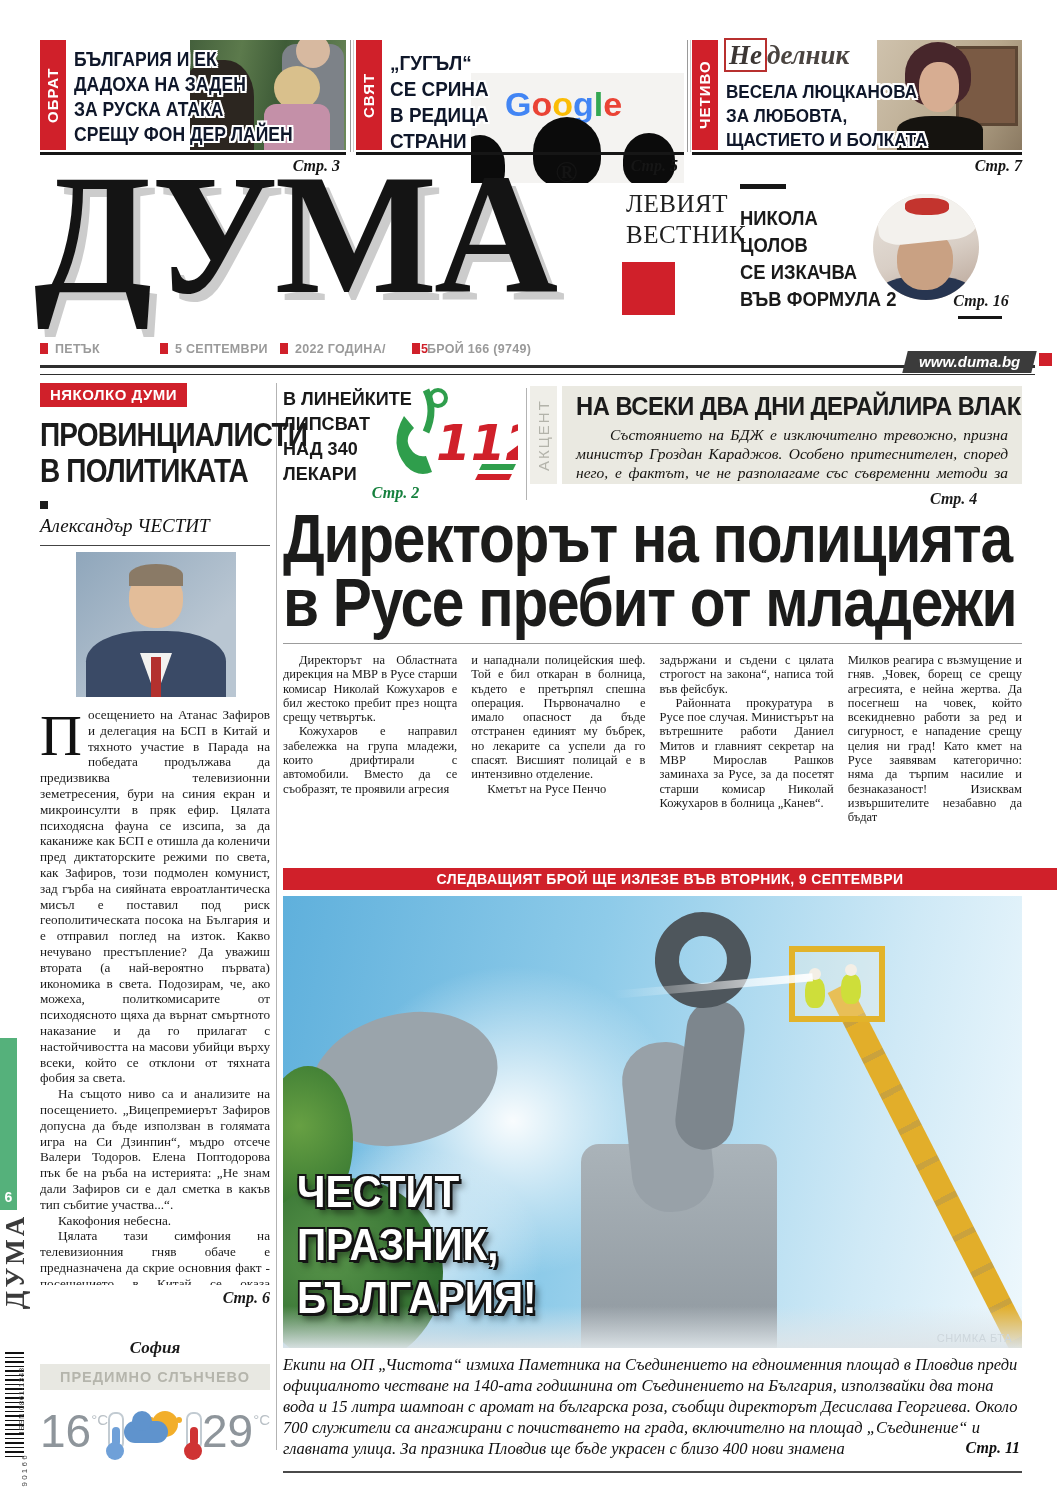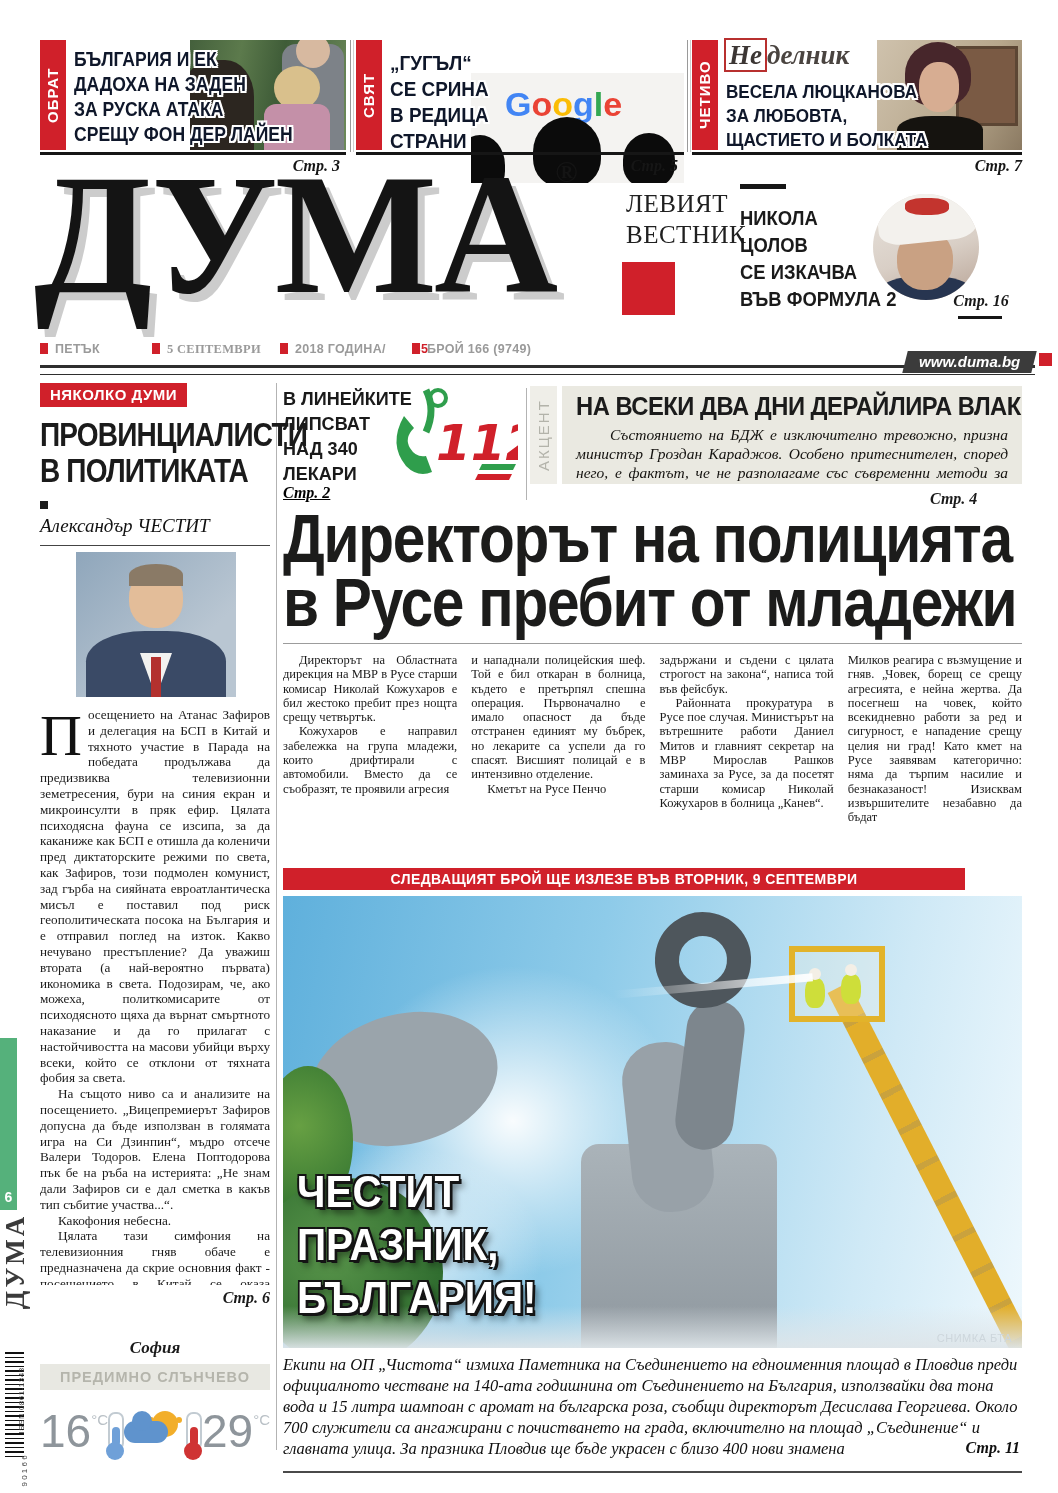--- a/index.html
+++ b/index.html
@@ -115,22 +115,22 @@
   .suncloud{position:relative;width:64px;height:40px;}
   .suncloud .sun{position:absolute;right:8px;top:0;width:26px;height:26px;border-radius:50%;background:#f2ae2a;
      box-shadow:0 -8px 0 -10px #f2ae2a,14px -4px 0 -10px #f2ae2a,-14px -4px 0 -10px #f2ae2a;}
   .suncloud .cloud{position:absolute;left:0;top:10px;width:44px;height:22px;border-radius:12px;background:#5f93cd;}
   .suncloud .cloud::before{content:"";position:absolute;left:8px;top:-10px;width:20px;height:20px;border-radius:50%;background:#5f93cd;}
 
   
   .ambulance{left:283px;top:386px;width:242px;height:118px;}
   .amb-line{font-weight:700;font-size:19px;line-height:25px;white-space:nowrap;transform:scaleX(.95);transform-origin:0 50%;}
   .amb-logo{position:absolute;left:103px;top:0;}
-  .amb-page{position:absolute;left:0;top:98px;width:225px;text-align:left;
-     font:700 italic 16px "Liberation Serif",serif;color:#000000;text-decoration:underline;}
+  .amb-page{position:absolute;left:0;top:98px;width:225px;text-align:center;
+     font:700 italic 16px "Liberation Serif",serif;color:#15803d;}
 
   
   .akcent-label{left:530px;top:386px;width:27px;height:98px;background:#efeee8;}
   .akcent-label span{position:absolute;left:0;top:0;width:27px;height:98px;writing-mode:vertical-rl;
      transform:rotate(180deg);text-align:center;color:#b3b3aa;font-size:15px;letter-spacing:2px;line-height:27px;}
   .akcent-box{left:562px;top:386px;width:460px;height:98px;background:#eae9e1;box-sizing:border-box;
      padding:6px 14px;overflow:hidden;}
   .ak-title{font-weight:700;font-size:25px;letter-spacing:-.5px;white-space:nowrap;transform:scaleX(.95);transform-origin:0 50%;color:#1b1b1b;}
   .ak-text{margin-top:4px;font:italic 15.5px/19px "Liberation Serif",serif;text-align:justify;text-indent:34px;color:#14120f;}
   .ak-page{left:930px;top:490px;font:700 italic 16px "Liberation Serif",serif;}
@@ -140,21 +140,21 @@
   .ms-h1 div{font-weight:700;font-size:69px;line-height:64px;letter-spacing:-1.5px;color:#1c1c1b;
      white-space:nowrap;transform:scaleX(.85);transform-origin:0 50%;}
   .ms-sub{margin-top:16px;font-size:23px;color:#1b1b1b;}
   .ms-subrule{margin-top:8px;height:1px;background:#9c9c9c;}
   .ms-cols{display:flex;gap:14px;margin-top:9px;height:172px;overflow:hidden;justify-content:center;}
   .ms-col{flex:1;font:12.5px/14.3px "Liberation Serif",serif;text-align:justify;hyphens:auto;}
   .ms-col p{margin:0;text-indent:16px;}
   .ms-col p.cont{text-indent:0;}
 
   
-  .announce{left:283px;top:868px;width:682px;height:22px;background:#d0202a;color:#fff;
+  .announce{left:283px;top:868px;width:774px;height:22px;background:#d0202a;color:#fff;
      font-weight:700;font-size:14px;line-height:22px;text-align:center;letter-spacing:.4px;}
 
   
   .photo{left:283px;top:896px;width:739px;height:452px;overflow:hidden;
      background:linear-gradient(100deg,#5fb0dc 0%,#8ecbe9 40%,#cfe9f6 78%,#eef8fd 100%);}
   .spray1{position:absolute;left:60px;top:70px;width:340px;height:310px;
      background:radial-gradient(closest-side,rgba(255,255,255,.95),rgba(255,255,255,0));}
   .spray2{position:absolute;left:-40px;top:250px;width:300px;height:210px;
      background:radial-gradient(closest-side,rgba(255,255,255,.85),rgba(255,255,255,0));}
   .wreath{position:absolute;left:372px;top:16px;width:96px;height:96px;border-radius:50%;
@@ -291,22 +291,22 @@
       <div class="pp-face"></div>
       <div class="pp-cap"></div>
       <div class="pp-red"></div>
     </div>
     <div class="m-page">Стр. 16</div>
     <div class="m-page-rule"></div>
   </div>
 
   <div class="abs dateline">
     <div class="d-item" style="left:0;">ПЕТЪК</div>
-    <div class="d-item" style="left:112px;font-family:Liberation Serif, serif;">5 СЕПТЕМВРИ</div>
-    <div class="d-item" style="left:240px;"><span>2018 ГОДИНА/</span><span class="red">35</span></div>
+    <div class="d-item" style="left:120px;">5 СЕПТЕМВРИ</div>
+    <div class="d-item" style="left:240px;"><span>2022 ГОДИНА/</span><span class="red">35</span></div>
     <div class="d-item" style="left:372px;">БРОЙ 166 (9749)</div>
     <div class="d-price">1 лв. / 0,51 €</div>
     <div class="d-rule"></div>
     <div class="site-badge"><span>www.duma.bg</span></div>
     <div class="site-sq"></div>
   </div>
 
   <div class="vline" style="left:276px;top:383px;height:1067px;"></div>
   <div class="vline" style="left:526px;top:388px;height:112px;"></div>
 

